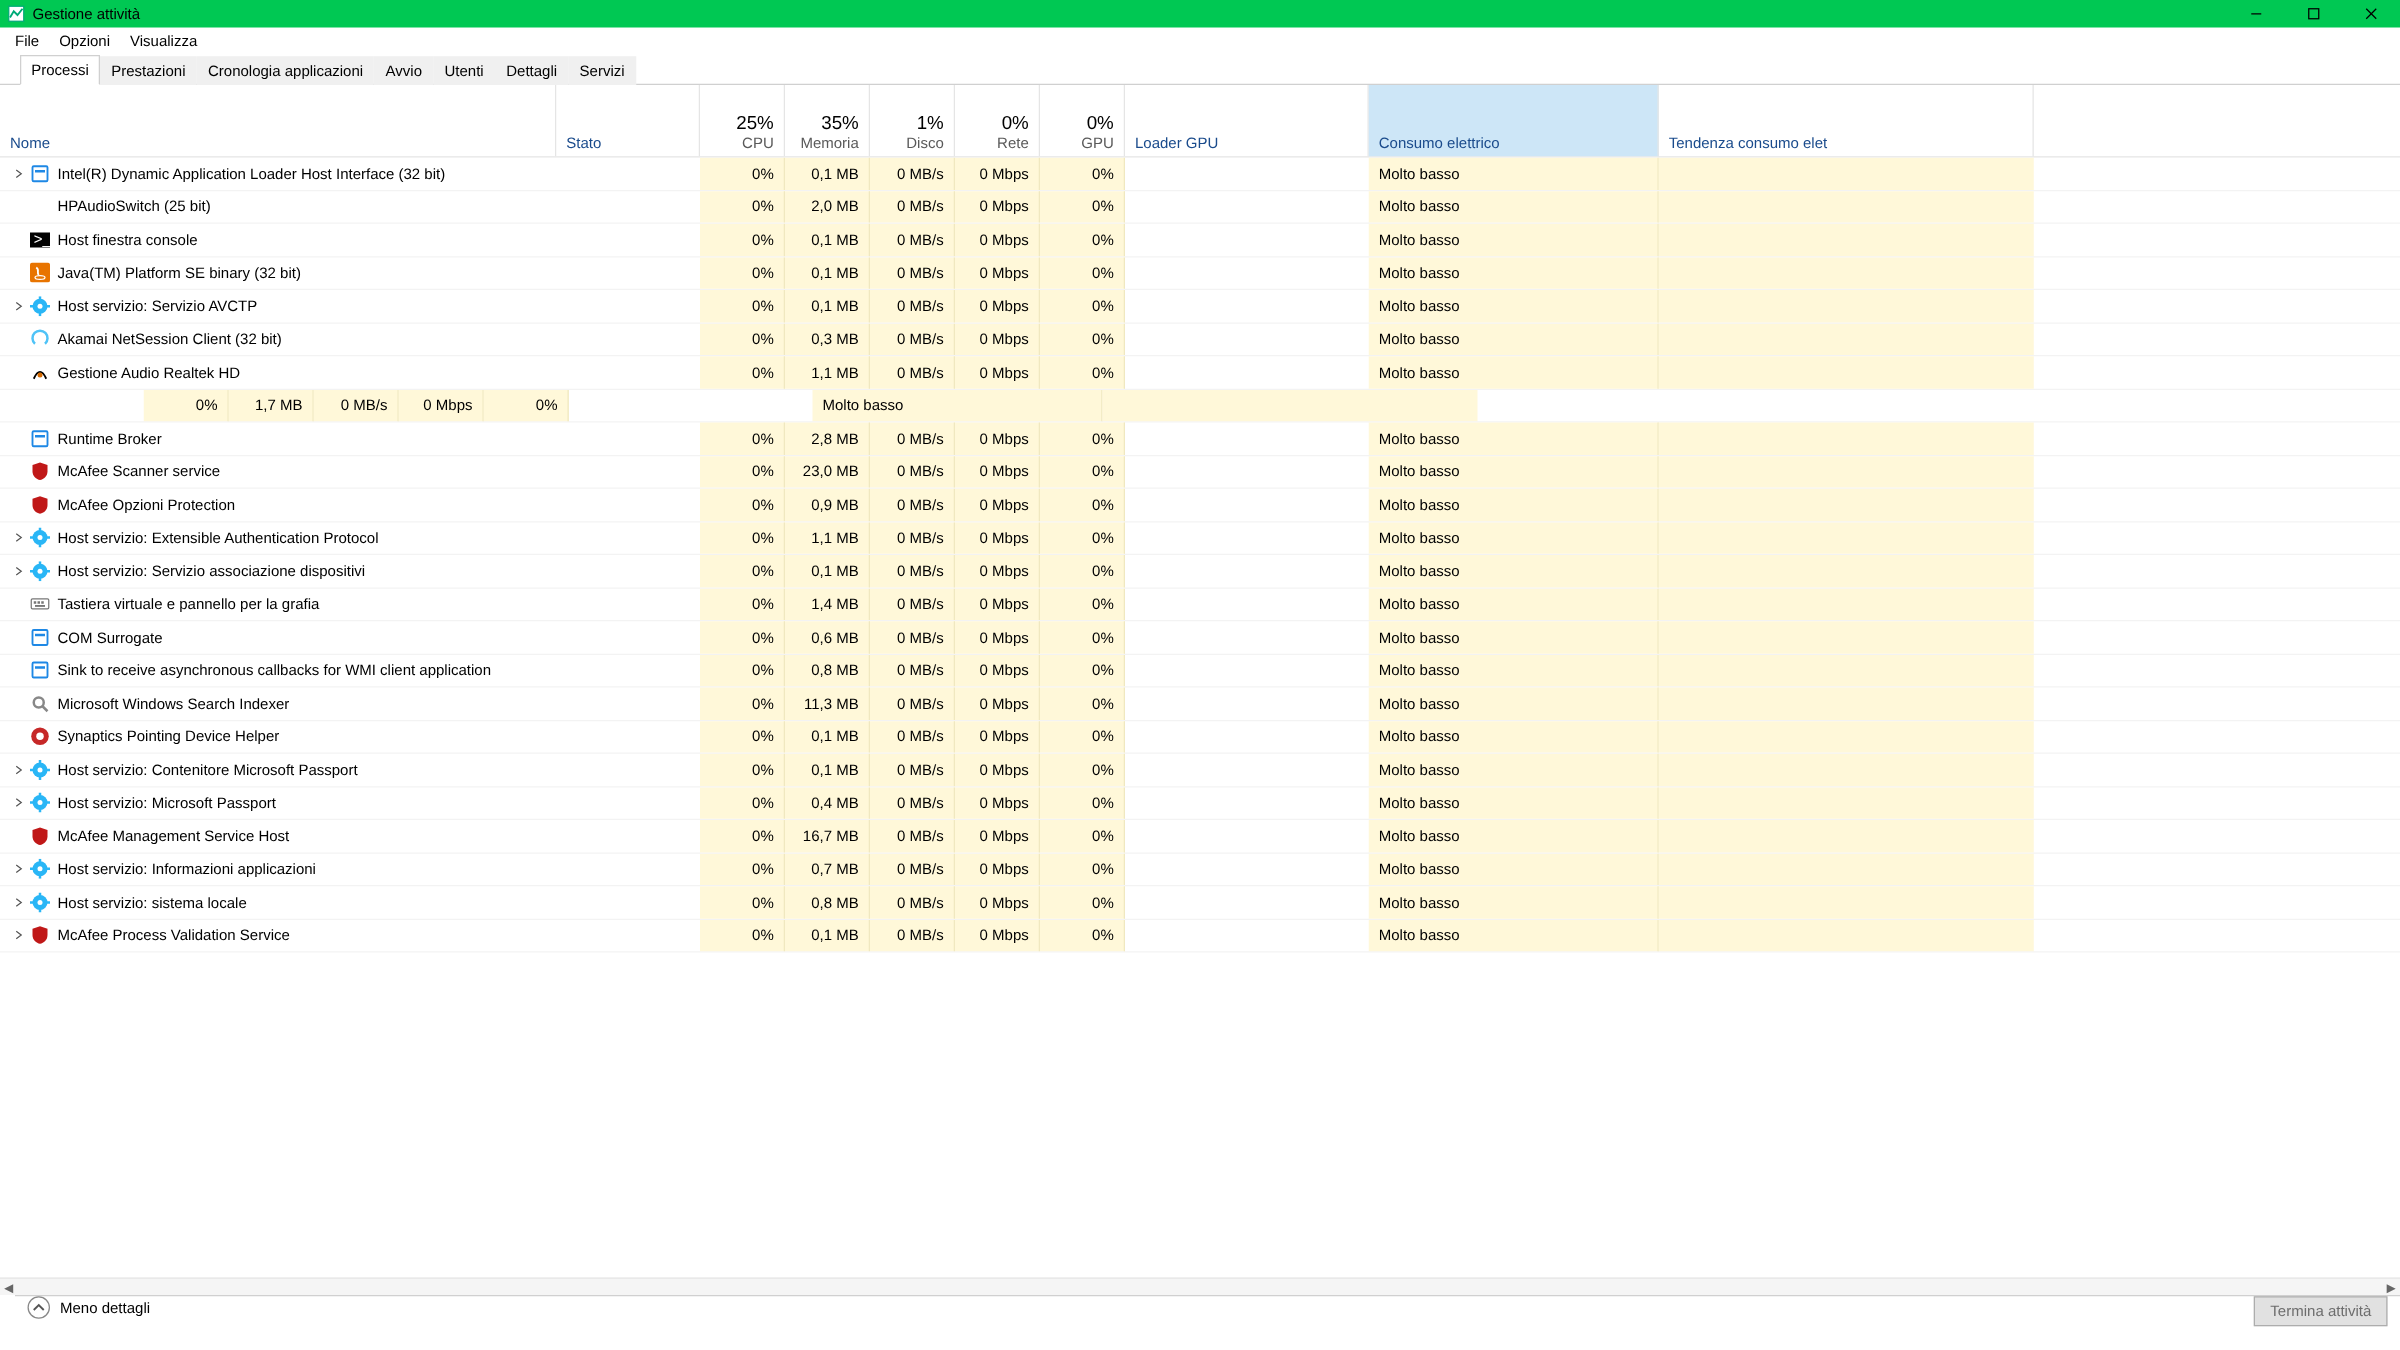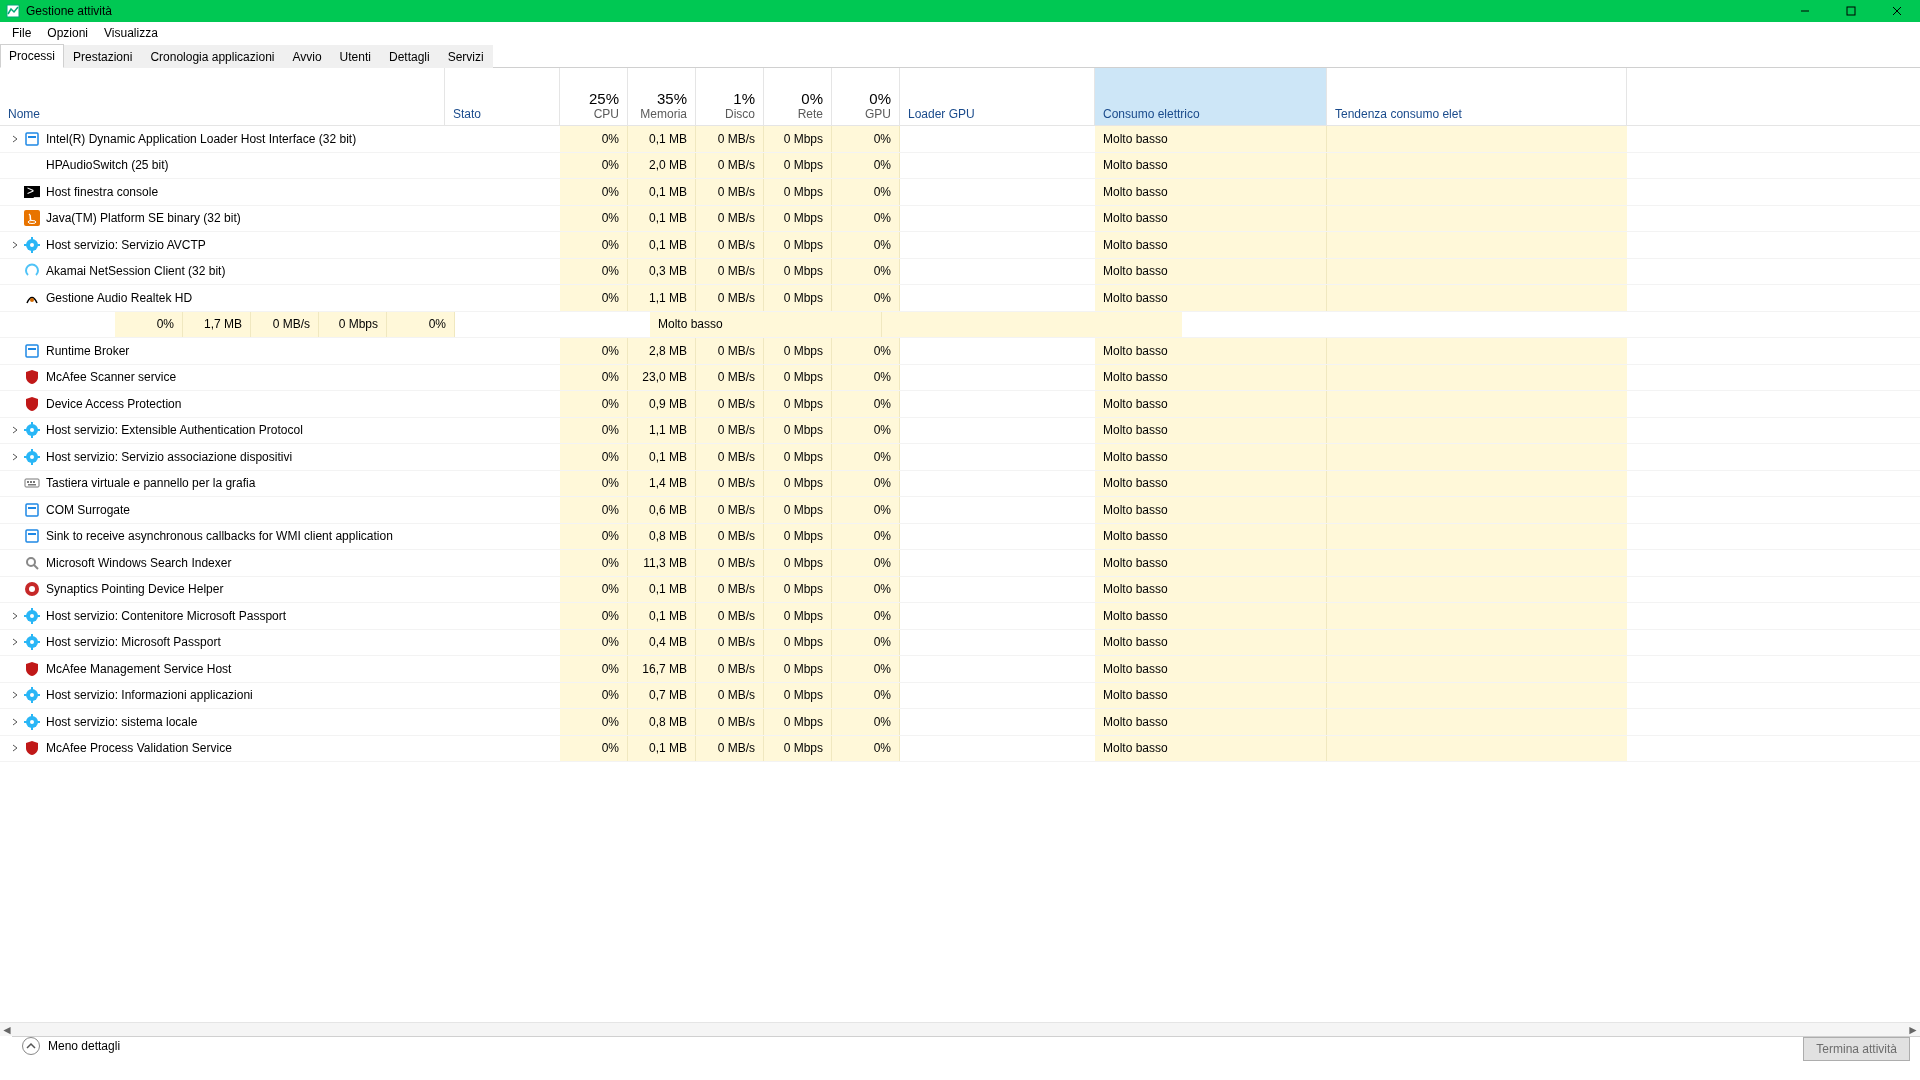--- a/index.html
+++ b/index.html
@@ -5,21 +5,21 @@
 *{box-sizing:border-box;margin:0;padding:0;font-family:"Segoe UI",Tahoma,sans-serif;font-size:12px;color:#000}
 html,body{width:1920px;height:1080px;overflow:hidden;background:#fff}
 .titlebar{height:22px;background:#00c853;display:flex;align-items:center;padding:0 6px;position:relative}
 .titlebar .app-icon{width:14px;height:14px;margin-right:6px}
 .titlebar .title{color:#000;font-size:12px}
 .win-controls{position:absolute;right:0;top:0;height:22px;display:flex}
 .win-btn{width:46px;height:22px;display:flex;align-items:center;justify-content:center;cursor:pointer}
 .win-btn svg{display:block}
 .menubar{height:22px;display:flex;align-items:center;padding:0 4px;background:#fff}
 .menubar .menu-item{padding:2px 8px;cursor:pointer}
-.tabs{height:24px;display:flex;align-items:flex-end;border-bottom:1px solid #d0d0d0;background:#fff;padding-left:0}
+.tabs{height:24px;display:flex;align-items:flex-end;border-bottom:1px solid #d0d0d0;background:#fff;padding-left:16px}
 .tab{padding:4px 8px;border:1px solid transparent;border-bottom:none;background:#f0f0f0;margin-right:0;cursor:pointer;position:relative;top:1px}
 .tab.active{background:#fff;border-color:#d0d0d0;border-bottom:1px solid #fff}
 .table-wrap{position:absolute;top:68px;left:0;right:0;bottom:44px;overflow:hidden}
 .header-row{display:flex;height:58px;border-bottom:1px solid #e5e5e5}
 .hcell{border-right:1px solid #e5e5e5;display:flex;flex-direction:column;justify-content:flex-end;padding:4px 8px;cursor:pointer}
 .hcell .big{font-size:15px;font-weight:400;text-align:right}
 .hcell .lab{color:#5a5a5a;text-align:right}
 .hcell.first .lab{text-align:left;color:#1a4b8c}
 .hcell.left .lab{text-align:left;color:#1a4b8c}
 .hcell.selected{background:#cde6f7}
@@ -353,21 +353,21 @@
         <div class="cell c-trend"></div>
       </div>
       <div class="row">
         <div class="cell c-name">
           <span class="expander"></span>
           <span class="proc-icon">
             <svg width="16" height="16" viewBox="0 0 16 16">
               <path d="M8 1 L14 3 V8 C14 12 11 14.5 8 15 C5 14.5 2 12 2 8 V3 Z" fill="#c01818"></path>
             </svg>
           </span>
-          <span>Device Access Protection</span>
+          <span>McAfee Opzioni Protection</span>
         </div>
         <div class="cell c-status"></div>
         <div class="cell c-num c-cpu">0%</div>
         <div class="cell c-num c-mem">0,9 MB</div>
         <div class="cell c-num c-disk">0 MB/s</div>
         <div class="cell c-num c-net">0 Mbps</div>
         <div class="cell c-num c-gpu">0%</div>
         <div class="cell c-gpue"></div>
         <div class="cell c-power">Molto basso</div>
         <div class="cell c-trend"></div>

